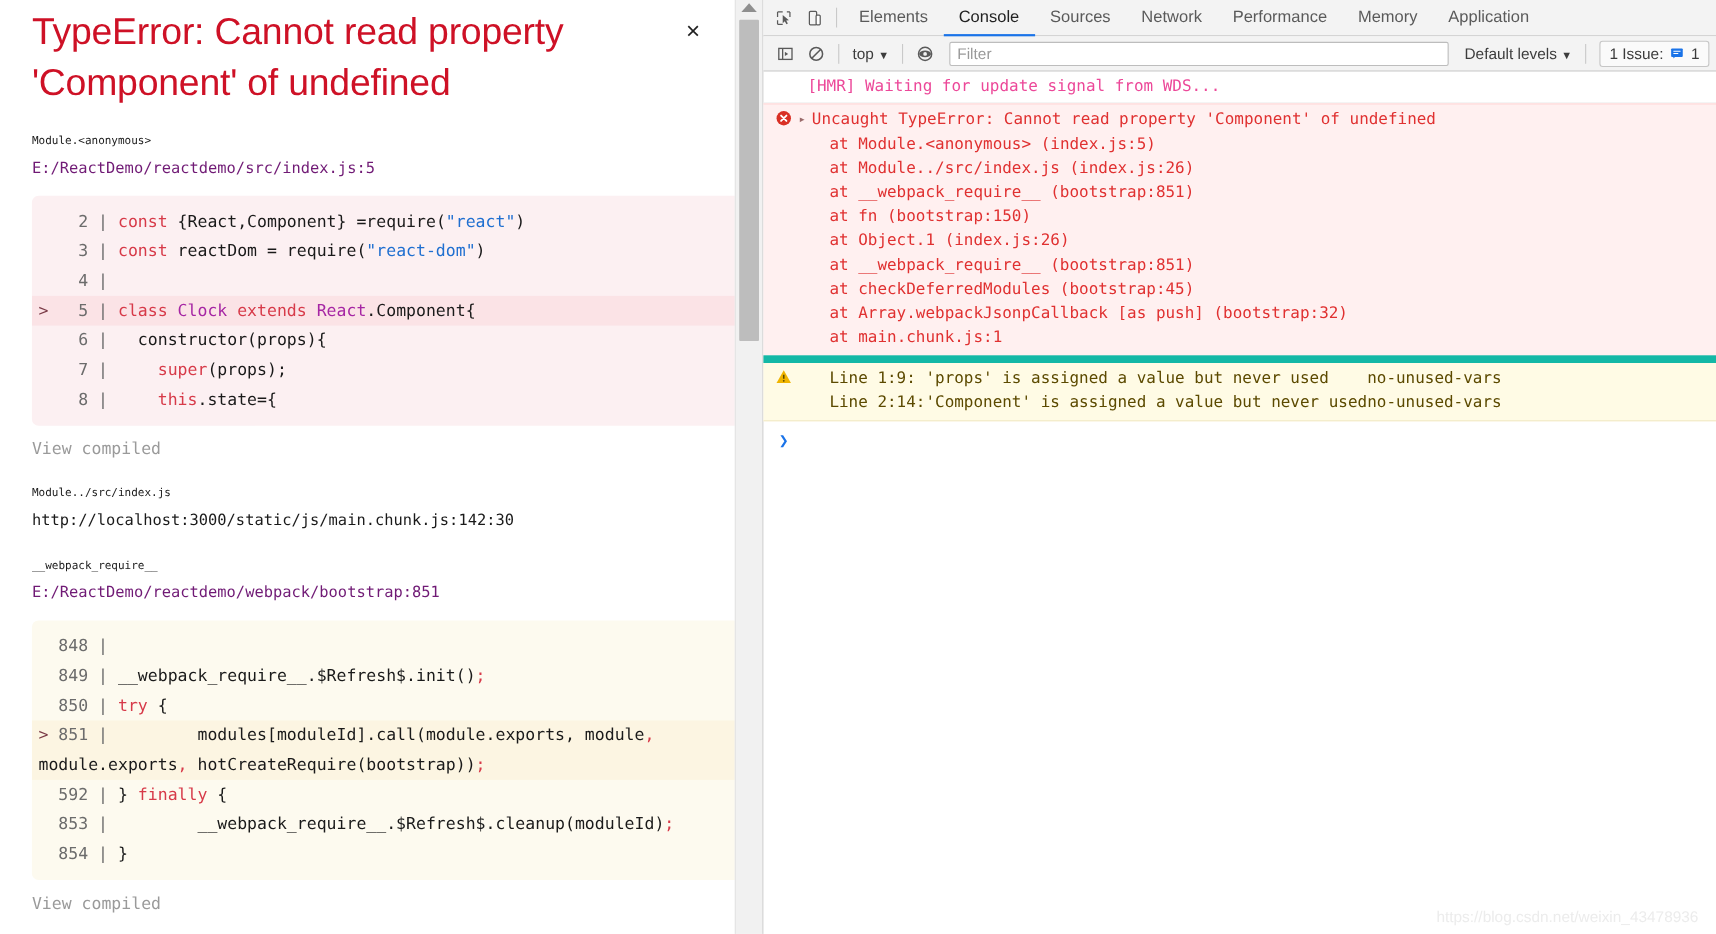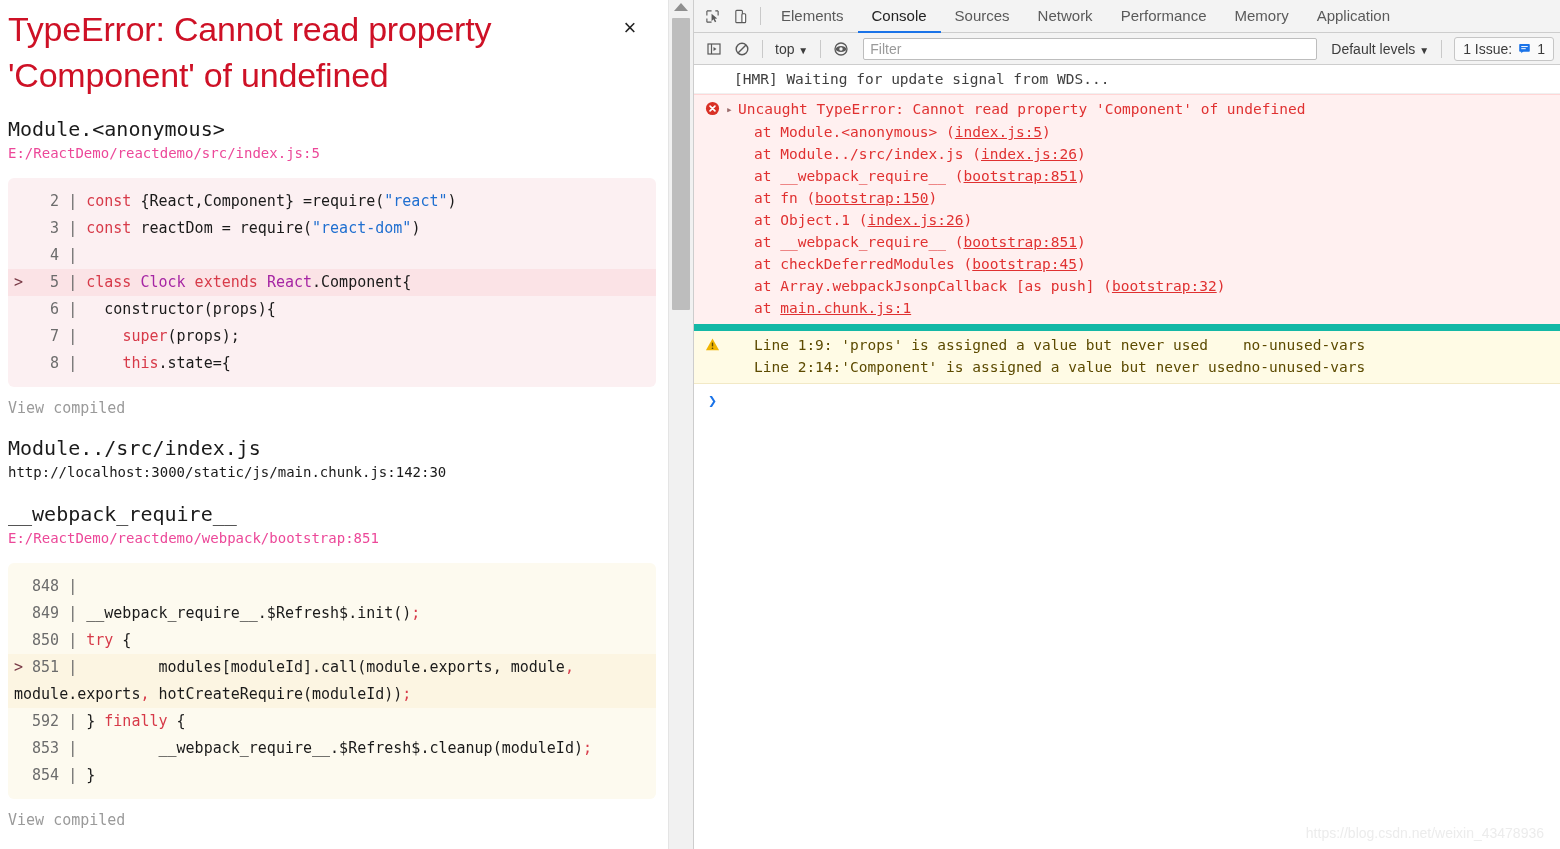--- a/index.html
+++ b/index.html
@@ -11,21 +11,21 @@
   }
   #root { position: relative; width: 1560px; height: 849px; }
 
   
   .overlay {
     position: absolute; left: 0; top: 0;
     width: 668px; height: 849px;
     background: #ffffff;
     overflow: hidden;
   }
-  .overlay-inner { padding: 0 16px 0 8px; }
+  .overlay-inner { padding: 0 16px 0 8px; margin-left: 21px; }
 
   .err-title {
     color: #ce1126;
     font-family: "Liberation Sans", sans-serif;
     font-size: 34px;
     line-height: 46px;
     font-weight: 400;
     margin: 6px 0 0 0;
     padding-right: 60px;
     letter-spacing: -0.2px;
@@ -37,29 +37,29 @@
     color: #1f1f1f;
     font-size: 22px; line-height: 24px;
     text-align: center;
     cursor: pointer;
     font-family: "Liberation Sans", sans-serif;
     background: none; border: none; padding: 0;
   }
 
   .frame-fn {
     font-family: "DejaVu Sans Mono", monospace;
-    font-size: 20px;
+    font-size: 10px;
     color: #1a1a1a;
     margin-top: 20px;
     line-height: 22px;
   }
   .frame-loc {
     font-family: "DejaVu Sans Mono", monospace;
     font-size: 14px;
-    color: #ec4899;
+    color: #701a75;
     line-height: 22px;
     margin-top: 2px;
   }
   .frame-loc.dark { color: #1a1a1a; }
 
   .code-block {
     margin-top: 14px;
     border-radius: 6px;
     padding: 10px 0 10px 0;
     font-family: "DejaVu Sans Mono", monospace;
@@ -195,21 +195,21 @@
   }
 
   
   .console-body {
     font-family: "DejaVu Sans Mono", monospace;
     font-size: 14.5px;
     line-height: 22px;
   }
   .msg-info {
     padding: 3px 0 3px 40px;
-    color: #404040;
+    color: #ec4899;
     border-bottom: 1px solid #f0f0f0;
     white-space: pre;
   }
   .msg-error {
     background: #fff0f0;
     border-top: 1px solid #ffd6d6;
     border-bottom: 7px solid #14b8a6;
     color: #e03131;
     padding: 3px 0 5px 0;
     position: relative;
@@ -222,21 +222,21 @@
     position: relative;
   }
   .badge-icon { position: absolute; left: 11px; top: 5px; }
   .disc {
     display: inline-block; width: 12px;
     color: #9b6b6b; font-size: 11px; vertical-align: 1px;
   }
   .disc.warn { color: #8a7a3a; }
   .msg-head { padding-left: 32px; white-space: pre; }
   .stack-line { padding-left: 60px; white-space: pre; }
-  .lnk { text-decoration: underline; color: inherit; cursor: pointer; }
+  .lnk { color: inherit; cursor: pointer; }
   .warn-line { padding-left: 60px; white-space: pre; color: #5c4a00; }
   .prompt {
     padding: 6px 0 6px 14px;
     color: #1a73e8;
     font-family: "DejaVu Sans Mono", monospace;
     font-size: 15px;
   }
 
   .watermark {
     position: absolute; right: 16px; bottom: 8px;
@@ -276,21 +276,21 @@
       <div class="frame-loc dark">http://localhost:3000/static/js/main.chunk.js:142:30</div>
 
       <div class="frame-fn">__webpack_require__</div>
       <div class="frame-loc">E:/ReactDemo/reactdemo/webpack/bootstrap:851</div>
 
       <div class="code-block yellow" id="snippet-two">
           <div class="code-line"><span class="caret">  </span><span class="gutter">848 | </span></div>
           <div class="code-line"><span class="caret">  </span><span class="gutter">849 | </span><span class="pl">__webpack_require__.$Refresh$.init()</span><span class="kw">;</span></div>
           <div class="code-line"><span class="caret">  </span><span class="gutter">850 | </span><span class="kw">try</span><span class="pl"> {</span></div>
           <div class="code-line hl-yellow"><span class="caret">&gt; </span><span class="gutter">851 | </span><span class="pl">        modules[moduleId].call(module.exports, module</span><span class="kw">,</span><span class="pl">
-module.exports</span><span class="kw">,</span><span class="pl"> hotCreateRequire(moduleId))</span><span class="kw">;</span></div>
+module.exports</span><span class="kw">,</span><span class="pl"> hotCreateRequire(bootstrap))</span><span class="kw">;</span></div>
           <div class="code-line"><span class="caret">  </span><span class="gutter">592 | </span><span class="pl">} </span><span class="kw">finally</span><span class="pl"> {</span></div>
           <div class="code-line"><span class="caret">  </span><span class="gutter">853 | </span><span class="pl">        __webpack_require__.$Refresh$.cleanup(moduleId)</span><span class="kw">;</span></div>
           <div class="code-line"><span class="caret">  </span><span class="gutter">854 | </span><span class="pl">}</span></div>
         </div>
 
       <div class="view-compiled">View compiled</div>
     </div>
 
     <button class="close-btn">×</button>
   </div>

